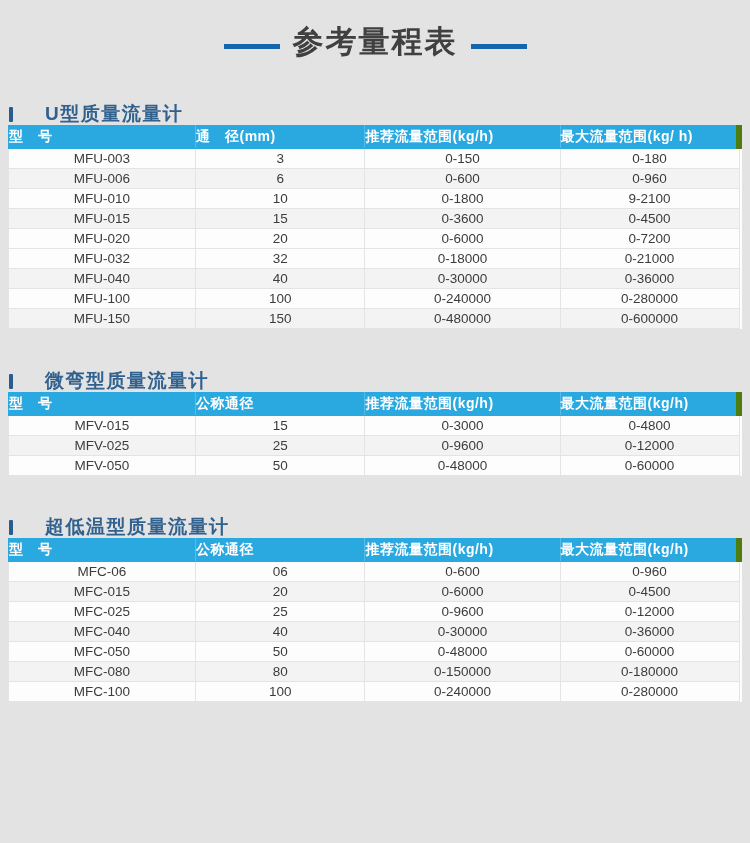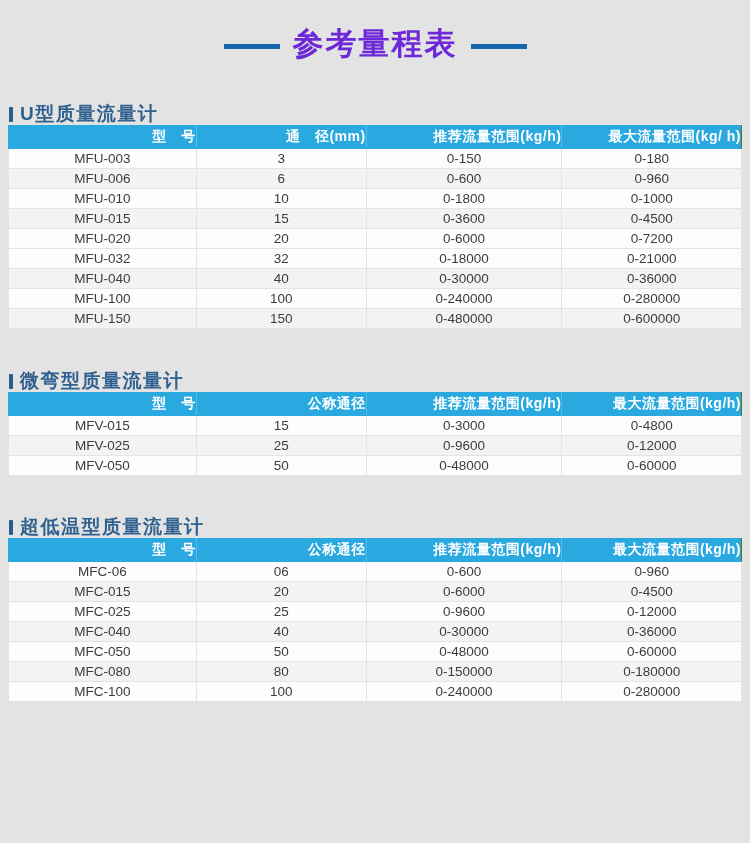--- a/index.html
+++ b/index.html
@@ -26,30 +26,32 @@
   }
   .title-dash {
     width: 56px;
     height: 5px;
     background: #1565ad;
     margin-top: 4px;
   }
   .page-title {
     font-size: 31px;
     font-weight: bold;
-    color: #6d28d9;
+    color: #404040;
     letter-spacing: 2px;
     line-height: 40px;
+    font-family: Liberation Mono, monospace;
   }
   
   .section-heading {
     display: flex;
     align-items: center;
     margin-left: 9px;
     height: 22px;
+    gap: 25px;
   }
   .section-heading .bar {
     width: 4px;
     height: 15px;
     background: #2a5c8e;
     margin-right: 7px;
     border-radius: 1px;
   }
   .section-heading .txt {
     font-size: 19px;
@@ -75,26 +77,26 @@
   table.spec col.c1 { width: 25.6%; }
   table.spec col.c2 { width: 23.2%; }
   table.spec col.c3 { width: 26.7%; }
   table.spec col.c4 { width: 24.5%; }
   table.spec th {
     background: #29a9e0;
     color: #ffffff;
     font-size: 14px;
     font-weight: bold;
     height: 23px;
-    text-align: right;
+    text-align: left;
     border: 1px solid #29a9e0;
     border-right: 1px solid #55bce8;
     letter-spacing: 0.5px;
   }
-  table.spec th:last-child { border-right: 1px solid #4d7c0f; }
+  table.spec th:last-child { border-right: 6px solid #4d7c0f; }
   table.spec td {
     height: 20px;
     text-align: center;
     font-size: 13.5px;
     color: #3c3c3c;
     border: 1px solid #e4e4e4;
     background: #fdfdfd;
   }
   table.spec tr.alt td { background: #f3f3f3; }
 </style>
@@ -139,21 +141,21 @@
           <tr class="alt">
             <td>MFU-006</td>
             <td>6</td>
             <td>0-600</td>
             <td>0-960</td>
           </tr>
           <tr>
             <td>MFU-010</td>
             <td>10</td>
             <td>0-1800</td>
-            <td>0-1000</td>
+            <td>9-2100</td>
           </tr>
           <tr class="alt">
             <td>MFU-015</td>
             <td>15</td>
             <td>0-3600</td>
             <td>0-4500</td>
           </tr>
           <tr>
             <td>MFU-020</td>
             <td>20</td>

